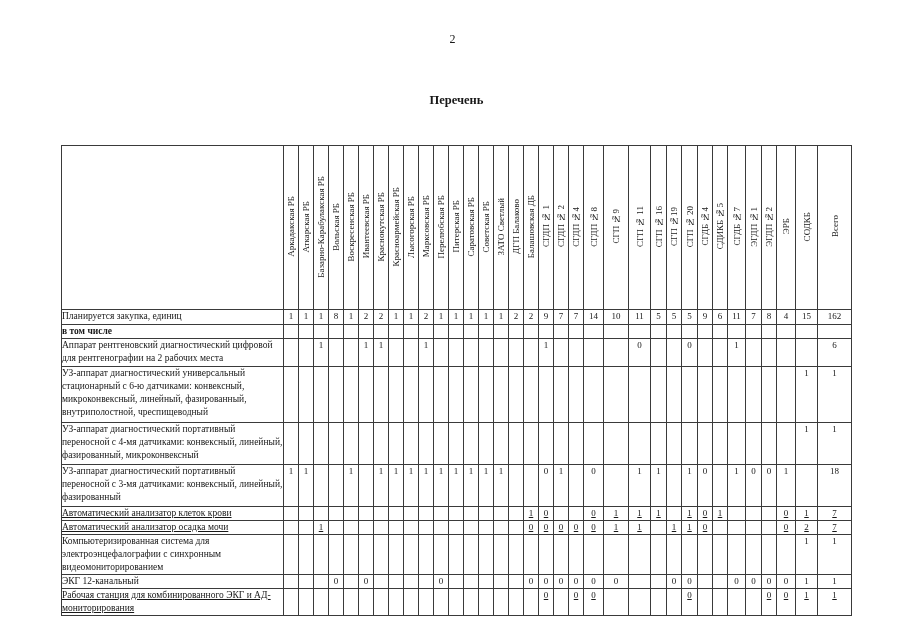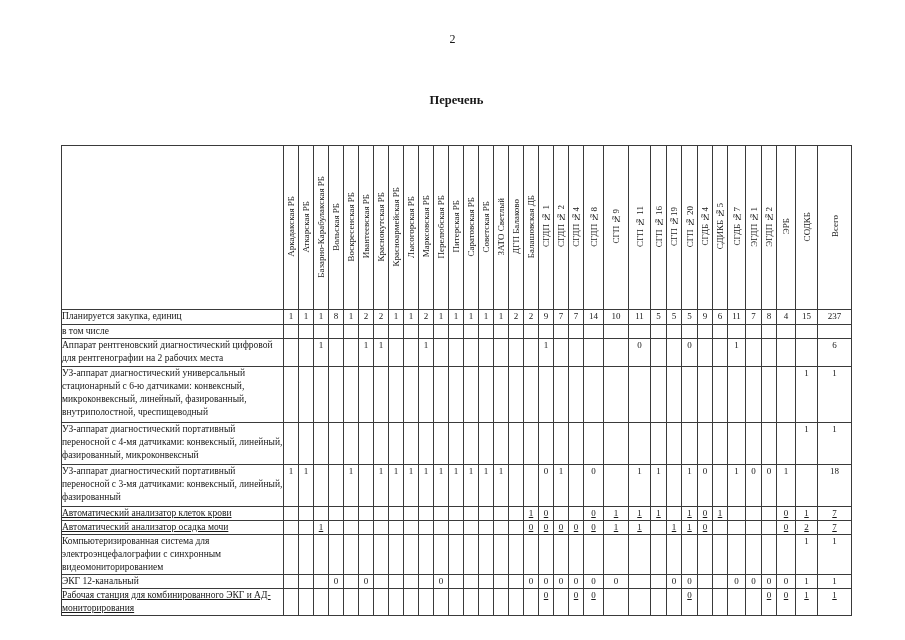--- a/index.html
+++ b/index.html
@@ -167,23 +167,23 @@
           <td class="num">5</td>
           <td class="num">5</td>
           <td class="num">5</td>
           <td class="num">9</td>
           <td class="num">6</td>
           <td class="num">11</td>
           <td class="num">7</td>
           <td class="num">8</td>
           <td class="num">4</td>
           <td class="num">15</td>
-          <td class="num">237</td>
-        </tr>
-        <tr style="height: 11px;">
+          <td class="num">162</td>
+        </tr>
+        <tr style="height: 11px; font-weight: bold;">
           <td class="lbl">в том числе</td>
           <td class="num"></td>
           <td class="num"></td>
           <td class="num"></td>
           <td class="num"></td>
           <td class="num"></td>
           <td class="num"></td>
           <td class="num"></td>
           <td class="num"></td>
           <td class="num"></td>

